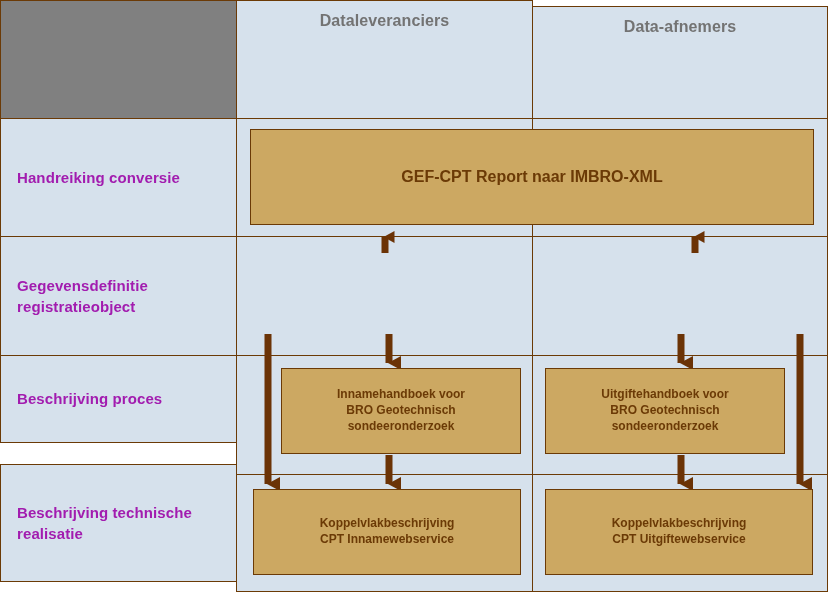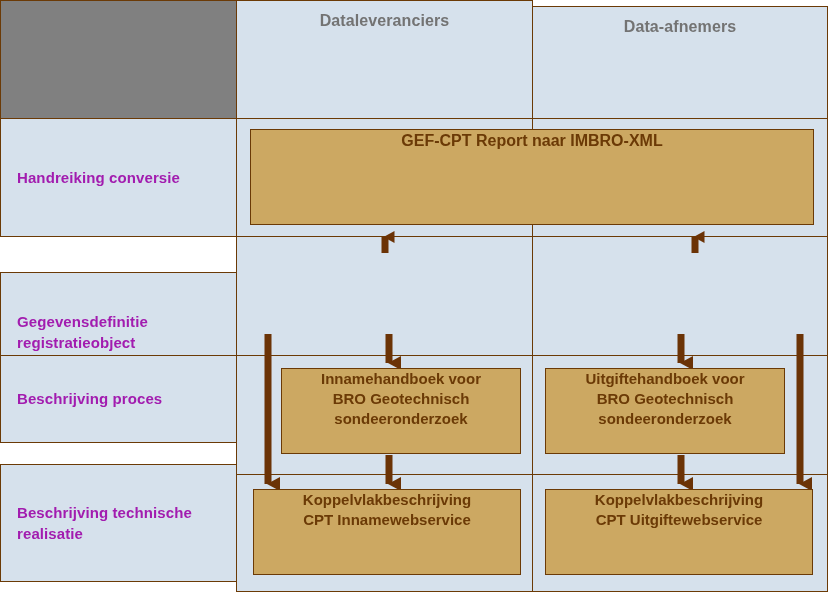--- a/index.html
+++ b/index.html
@@ -47,42 +47,42 @@
   #connectors{
     position:absolute;left:0;top:0;width:828px;height:592px;
     pointer-events:none;
   }
 
   
   .box{
     position:absolute;
     box-sizing:border-box;
     display:flex;
-    align-items:flex-start;
+    align-items:center;
     justify-content:center;
     text-align:center;
     border:1px solid #6B3A06;
   }
   .box-tan{
     background:#CCA862;
     color:#6B3A06;
   }
   .box-dark{
     background:#6B3306;
     color:#ffffff;
     border-color:#5A2B05;
   }
   .box-text{
     font-weight:bold;
     line-height:1.33;
     white-space:pre-line;
     padding:0 8px;
   }
   .t-big{font-size:16px;}
-  .t-mid{font-size:15px;}
+  .t-mid{font-size:12px;}
 </style>
 </head>
 <body>
 
 <div id="diagram">
 
   <div class="cell corner" style="left:0;top:0;width:237px;height:119px;"></div>
 
   <div class="cell colhead" style="left:236px;top:0;width:297px;height:119px;">
     <span class="colhead-text">Dataleveranciers</span>
@@ -91,21 +91,21 @@
   <div class="cell colhead" style="left:532px;top:0;width:296px;height:119px;margin-top:6px;">
     <span class="colhead-text">Data-afnemers</span>
   </div>
 
   <div class="cell rowlabel" style="left:0;top:118px;width:237px;height:119px;">
     <span class="rowlabel-text">Handreiking conversie</span>
   </div>
   <div class="cell" style="left:236px;top:118px;width:297px;height:119px;"></div>
   <div class="cell" style="left:532px;top:118px;width:296px;height:119px;"></div>
 
-  <div class="cell rowlabel" style="left:0;top:236px;width:237px;height:120px;margin-top:36px;">
+  <div class="cell rowlabel" style="left:0;top:236px;width:237px;height:120px;">
     <span class="rowlabel-text" style="white-space:pre-line;">Gegevensdefinitie
 registratieobject</span>
   </div>
   <div class="cell" style="left:236px;top:236px;width:297px;height:120px;"></div>
   <div class="cell" style="left:532px;top:236px;width:296px;height:120px;"></div>
 
   <div class="cell rowlabel" style="left:0;top:355px;width:237px;height:88px;">
     <span class="rowlabel-text">Beschrijving proces</span>
   </div>
   <div class="cell" style="left:236px;top:355px;width:297px;height:120px;"></div>

